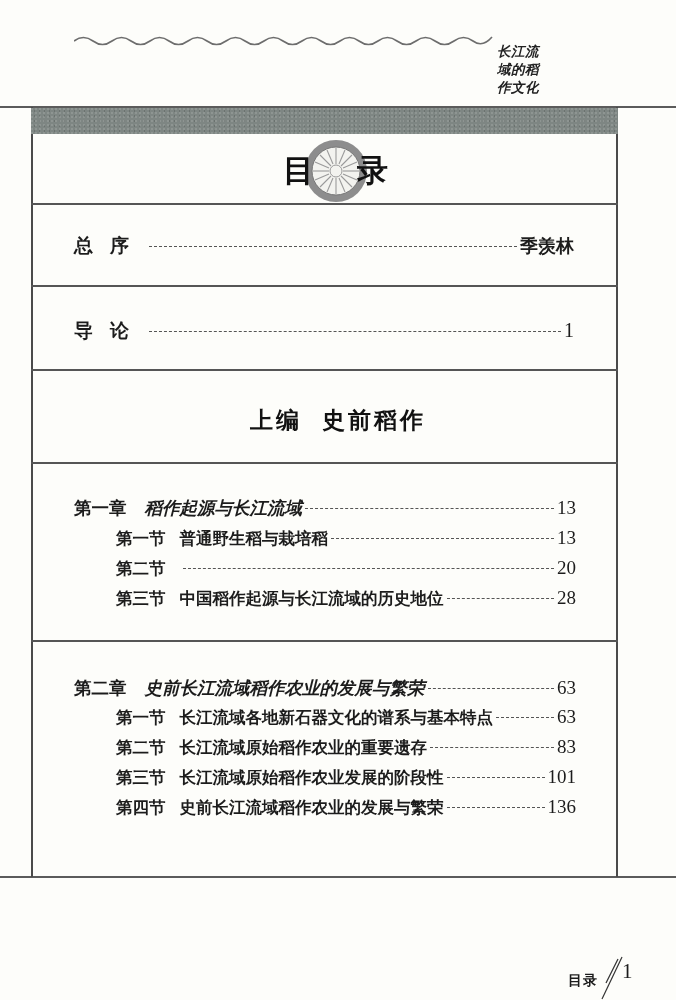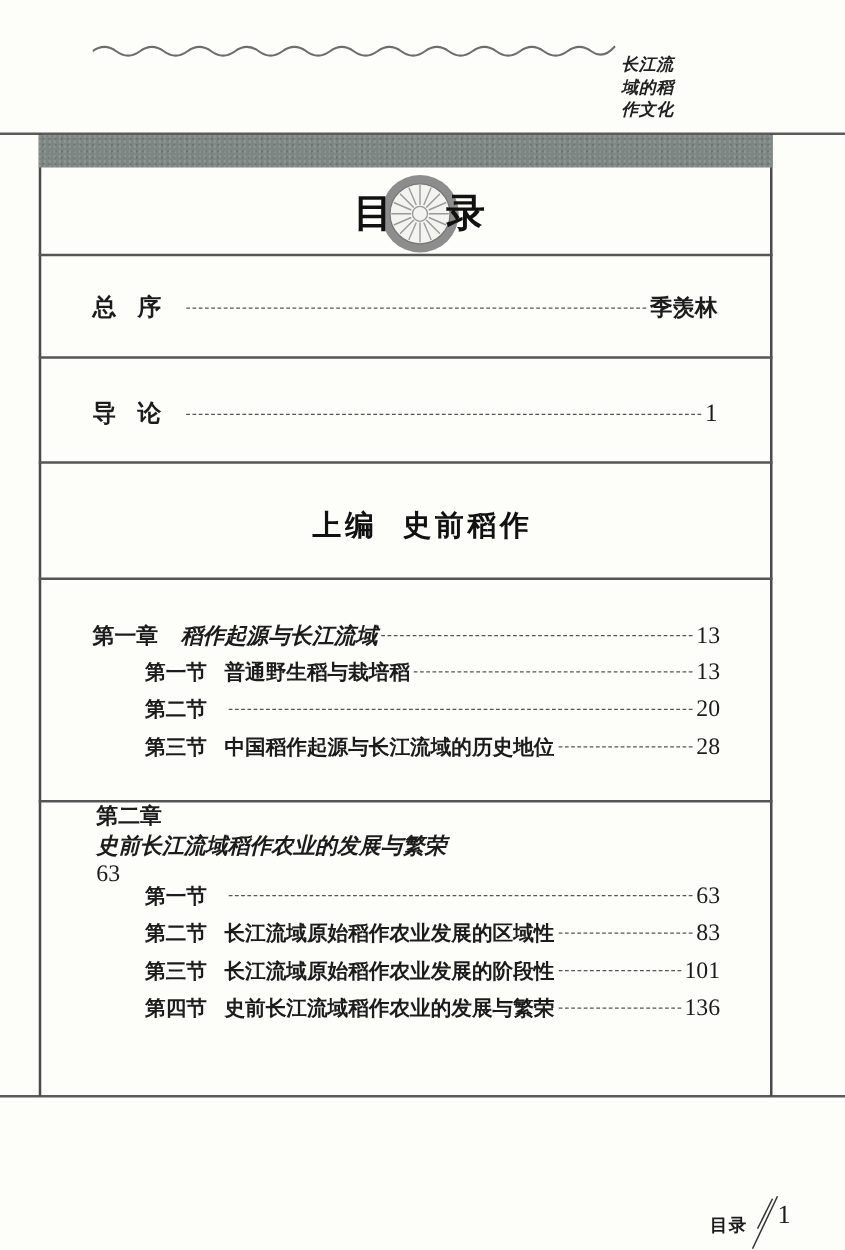--- a/index.html
+++ b/index.html
@@ -165,34 +165,35 @@
   <span class="leader"></span>
   <span class="page">20</span>
 </div>
 <div class="entry section" style="top:587px;">
   <span class="num">第三节</span>
   <span class="label">中国稻作起源与长江流域的历史地位</span>
   <span class="leader"></span>
   <span class="page">28</span>
 </div>
 
-<div class="entry chapter" style="top:640px;flex-direction:column;">
+<div class="entry chapter" style="top:676px;">
   <span class="num">第二章</span>
   <span class="label">史前长江流域稻作农业的发展与繁荣</span>
   <span class="leader"></span>
   <span class="page">63</span>
 </div>
 <div class="entry section" style="top:706px;">
   <span class="num">第一节</span>
+  <span class="label">长江流域各地新石器文化的谱系与基本特点</span>
   <span class="leader"></span>
   <span class="page">63</span>
 </div>
 <div class="entry section" style="top:736px;">
   <span class="num">第二节</span>
-  <span class="label">长江流域原始稻作农业发展的区域性</span>
+  <span class="label">长江流域原始稻作农业的重要遗存</span>
   <span class="leader"></span>
   <span class="page">83</span>
 </div>
 <div class="entry section" style="top:766px;">
   <span class="num">第三节</span>
   <span class="label">长江流域原始稻作农业发展的阶段性</span>
   <span class="leader"></span>
   <span class="page">101</span>
 </div>
 <div class="entry section" style="top:796px;">

